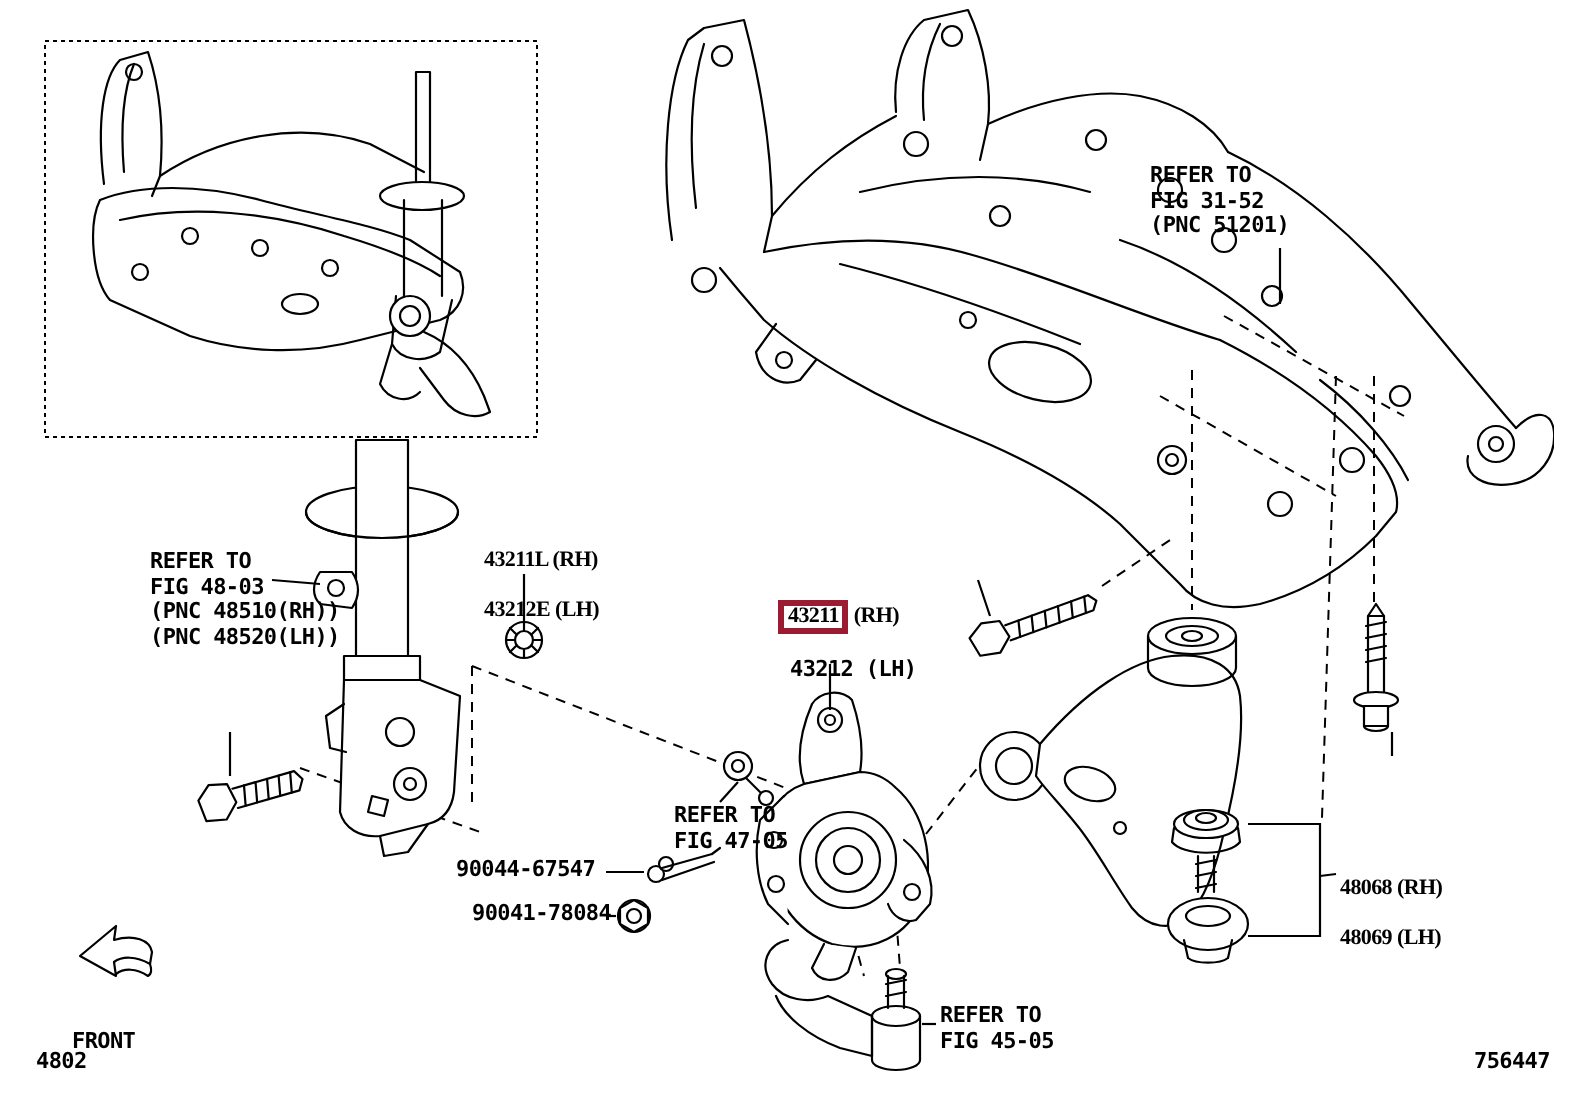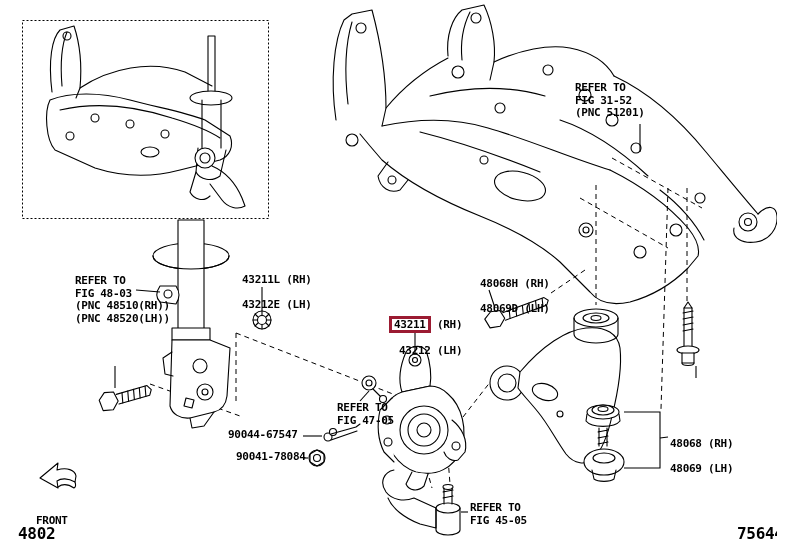--- a/index.html
+++ b/index.html
@@ -7,24 +7,24 @@
   #canvas{
     position:relative;width:777px;height:549px;background:#fff;
     font-family:"DejaVu Sans Mono","Liberation Mono",monospace;
     overflow:hidden;color:#000;
   }
   #art{position:absolute;left:0;top:0;width:796px;height:549px;}
   .lbl{
     position:absolute;font-size:11px;line-height:12.5px;font-weight:700;
     letter-spacing:-0.3px;white-space:pre-line;color:#000;
   }
-  .row{white-space:nowrap;}
+  .row{white-space:nowrap;font-family:Liberation Serif, serif;}
   .row2{white-space:nowrap;padding-left:6px;text-align:right;}
   .hlbox{display:inline-block;border:3px solid var(--hl);padding:0 2px;line-height:11px;}
-  .code{position:absolute;font-size:16px;font-weight:700;letter-spacing:-0.3px;}
+  .code{position:absolute;font-size:11px;font-weight:700;letter-spacing:-0.3px;}
   svg .ln{stroke:#000;fill:none;stroke-width:1.1;stroke-linecap:round;stroke-linejoin:round;}
   svg .fw{stroke:#000;fill:#fff;stroke-width:1.1;stroke-linecap:round;stroke-linejoin:round;}
   svg .dsh{stroke:#000;fill:none;stroke-width:1;stroke-dasharray:5 4;}
   svg .dot{stroke:#000;fill:none;stroke-width:1;stroke-dasharray:2 2;}
   svg .ldr{stroke:#000;fill:none;stroke-width:1.1;}
 </style>
 </head>
 <body>
 
 <div id="canvas">
@@ -240,31 +240,27 @@
 FIG 48-03
 (PNC 48510(RH))
 (PNC 48520(LH))</div>
 
 <div class="lbl" style="left:242px;top:261px">
   <div class="row">43211L (RH)</div>
   <div class="row">43212E (LH)</div>
 </div>
 
 
-<div class="lbl" style="left:389px;top:303px">
+<div class="lbl" style="left:389px;top:287px">
   <div class="row">
     <span class="hlbox">43211</span><span> (RH)</span>
   </div>
   <div class="row2">43212 (LH)</div>
 </div>
 
-<div class="lbl" style="left:480px;top:265px">
-  <div class="row">48068H (RH)</div>
-  <div class="row">48069D (LH)</div>
-</div>
 
 
 <div class="lbl" style="left:670px;top:425px">
   <div class="row">48068 (RH)</div>
   <div class="row">48069 (LH)</div>
 </div>
 
 <div class="lbl" style="left:337px;top:402px">REFER TO
 FIG 47-05</div>
 

